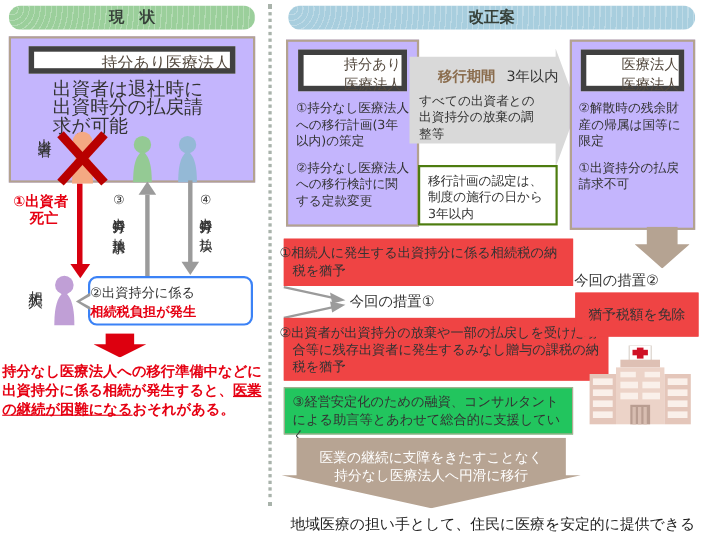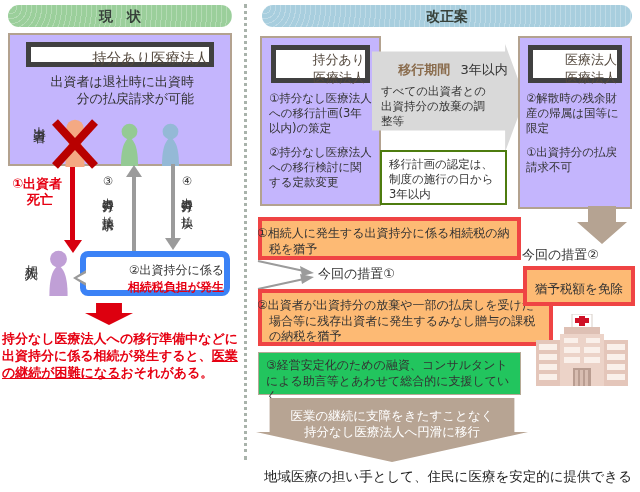--- a/index.html
+++ b/index.html
@@ -16,40 +16,40 @@
 
   
   #divider{left:244px;top:4px;height:456px;width:0;border-left:3px dotted #a9b3ab;}
 
   
   .tanbox{border:2px solid #b3a28f;background:#c4b5fd;box-sizing:border-box;}
   .innerhead{border:5px solid #404040;background:#fff;text-align:right;color:#54493e;box-sizing:border-box;}
 
   #left-box{left:8px;top:33px;width:224px;height:133px;}
   #left-box-title{left:26px;top:42px;width:188px;height:25px;font-size:14.5px;line-height:23px;}
-  #left-desc{left:48px;top:73px;width:146px;text-align:right;font-size:13px;line-height:17px;}
+  #left-desc{left:48px;top:73px;width:146px;text-align:left;font-size:17px;line-height:17px;}
 
   .vtext{writing-mode:vertical-rl;text-orientation:upright;letter-spacing:2px;}
   #investor-label{left:30px;top:116px;height:52px;font-size:13px;}
   #heir-label{left:22px;top:254px;height:54px;font-size:13px;}
   #flow3-label,#flow4-label{writing-mode:vertical-rl;text-orientation:upright;
       height:80px;font-size:11.5px;line-height:15px;letter-spacing:1px;color:#333;}
   #flow3-label{left:100px;top:174px;}
   #flow4-label{left:179px;top:174px;}
 
   #flow1-label{left:12px;top:176px;color:#e60012;font-weight:bold;font-size:13px;line-height:16px;}
   #flow1-label .l2{display:block;margin-left:15px;}
 
   .vline{position:absolute;}
   .head-down{position:absolute;width:0;height:0;border-left:8px solid transparent;border-right:8px solid transparent;}
   .head-up{position:absolute;width:0;height:0;border-left:8px solid transparent;border-right:8px solid transparent;}
 
   
-  #bubble{left:80px;top:251px;width:150px;height:45px;border:6px solid #3b82f6;border-radius:8px;
-          background:#fff;text-align:right;font-size:12px;line-height:17px;padding-top:5px;box-sizing:border-box;}
+  #bubble{left:80px;top:251px;width:150px;height:45px;border:2px solid #3b82f6;border-radius:8px;
+          background:#fff;text-align:left;font-size:12px;line-height:17px;padding-top:5px;box-sizing:border-box;}
   #bubble .red{color:#e60012;font-weight:bold;}
   #bubble:before{content:"";position:absolute;left:-13px;top:13px;border-top:8px solid transparent;
           border-bottom:8px solid transparent;border-right:13px solid #9a9a9a;}
   #bubble:after{content:"";position:absolute;left:-9px;top:15px;border-top:6px solid transparent;
           border-bottom:6px solid transparent;border-right:11px solid #fff;}
 
   .down-arrow{clip-path:polygon(23% 0,77% 0,77% 45%,100% 45%,50% 100%,0 45%,23% 45%);}
   #big-red-arrow{left:85px;top:303px;width:48px;height:22px;background:#dd000f;}
   #taupe-arrow{left:577px;top:206px;width:50px;height:38px;background:#b5a392;
       clip-path:polygon(22% 0,78% 0,78% 42%,100% 42%,50% 100%,0 42%,22% 42%);}
@@ -67,21 +67,21 @@
   #trans-arrow{left:372px;top:44px;width:153px;height:108px;background:#d9d9d9;
      clip-path:polygon(0 7%,87% 7%,87% 0,100% 50%,87% 100%,87% 80%,0 80%);
      padding:17px 0 0 9px;box-sizing:border-box;}
   #trans-arrow .t1{font-size:13px;margin-bottom:5px;text-align:center;}
   #trans-arrow .brown{color:#8a6c4d;font-weight:bold;}
   #trans-arrow .t2{font-size:11.5px;line-height:15px;width:112px;}
 
   #plan-note{left:380px;top:150px;width:127px;height:55px;border:2px solid #4d7c0f;background:#fff;
      font-size:11.5px;line-height:15px;padding:5px 7px;box-sizing:border-box;}
 
-  .beige{background:#fdba74;border:4px solid #ef4444;box-sizing:border-box;}
+  .beige{background:#ef4444;border:1px solid #ef4444;box-sizing:border-box;}
   .hang{padding-left:1em;text-indent:-1em;}
   #measure1-box{left:258px;top:217px;width:263px;height:43px;font-size:12px;line-height:15.5px;padding:5px 7px;}
   #measure2-box{left:258px;top:289px;width:295px;height:57px;font-size:12px;line-height:15.5px;padding:5px 7px;}
   #support-box{left:258px;top:352px;width:263px;height:43px;background:#22c55e;border:1px solid #b5a995;
      box-sizing:border-box;font-size:12px;line-height:15.5px;padding:5px 7px;}
   #measure1-label{left:318px;top:265px;font-size:13px;color:#333;}
   #measure2-label{left:522px;top:246px;font-size:13px;color:#333;}
   #measure1-arrows{left:256px;top:258px;}
   #exemption-box{left:523px;top:266px;width:112px;height:40px;text-align:center;
      font-size:12.5px;line-height:38px;}

